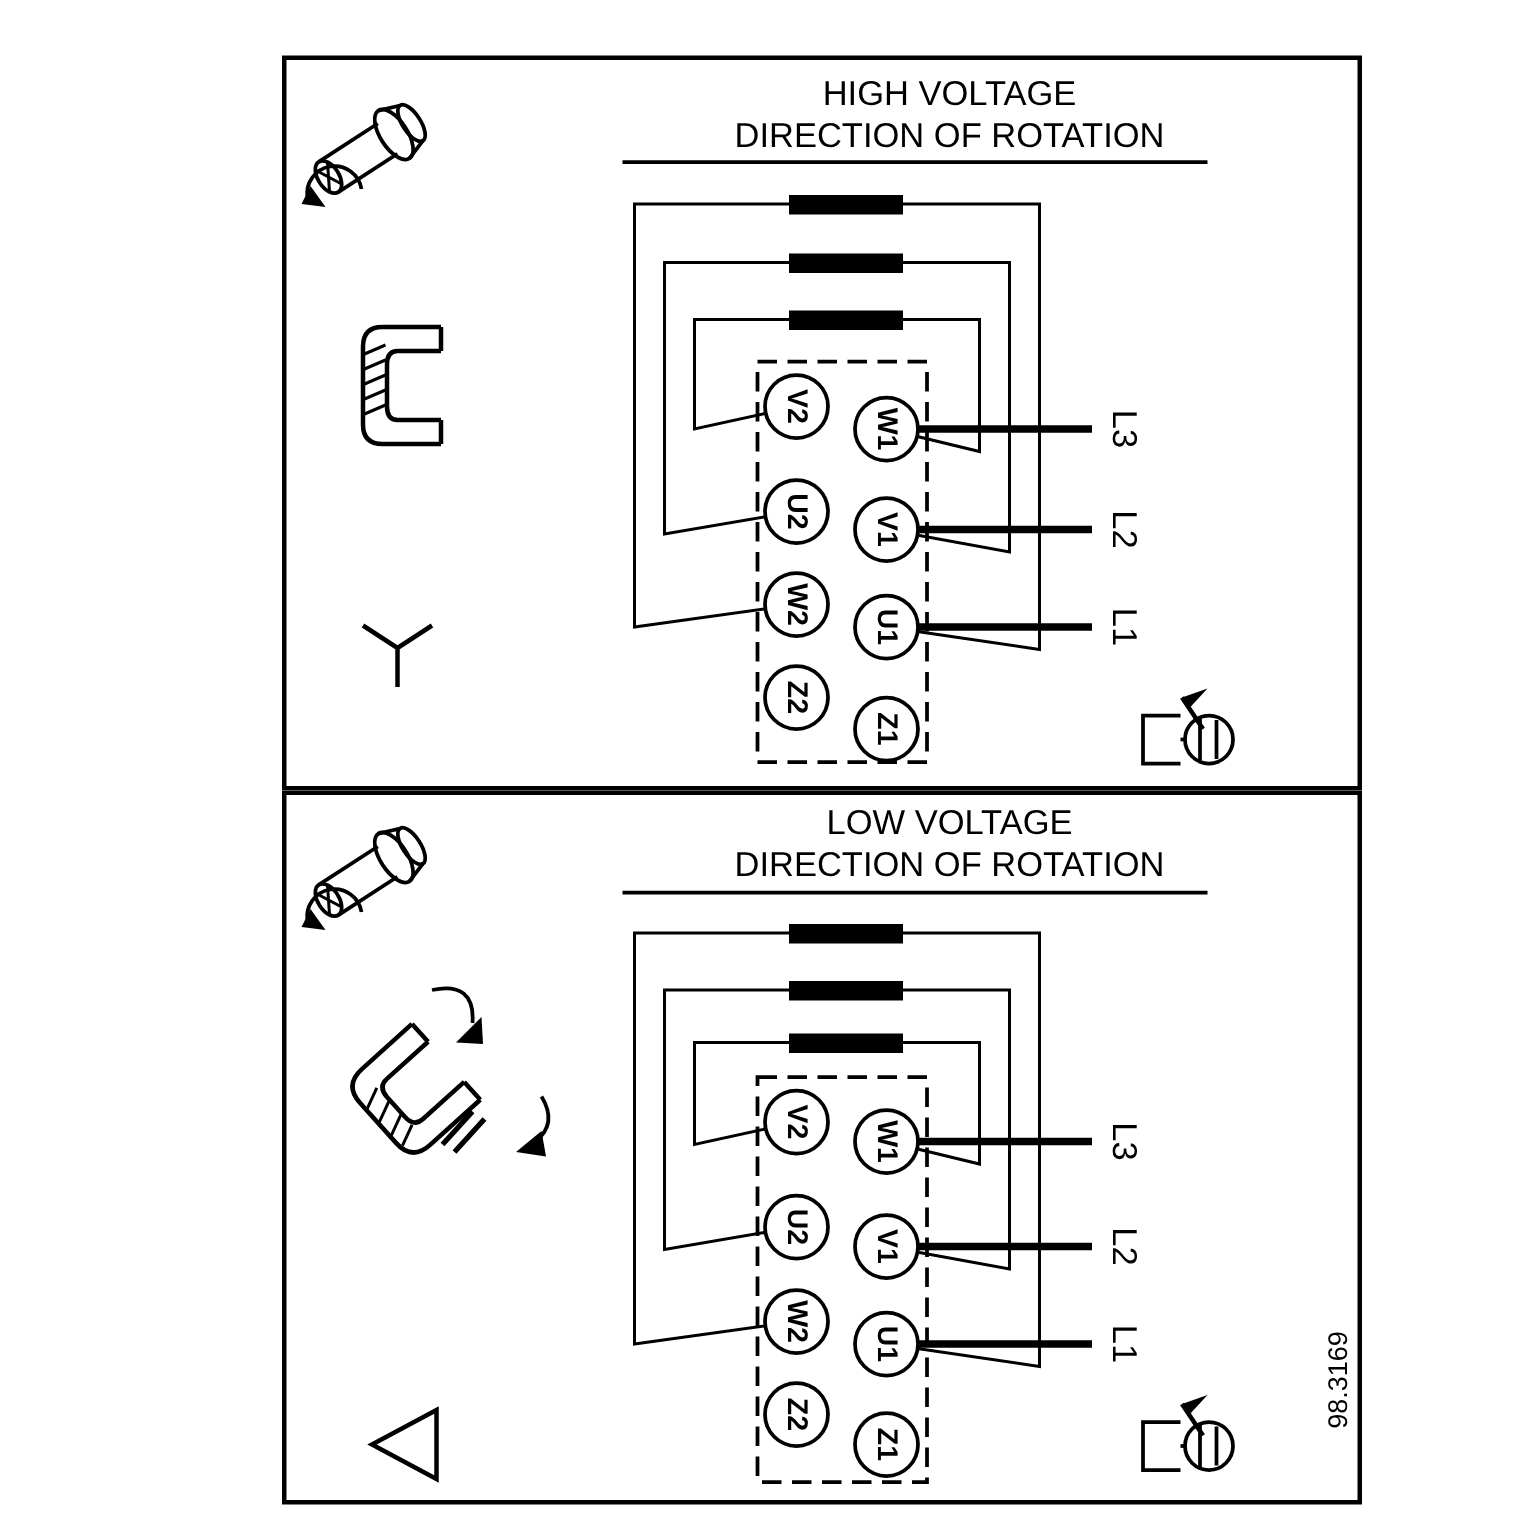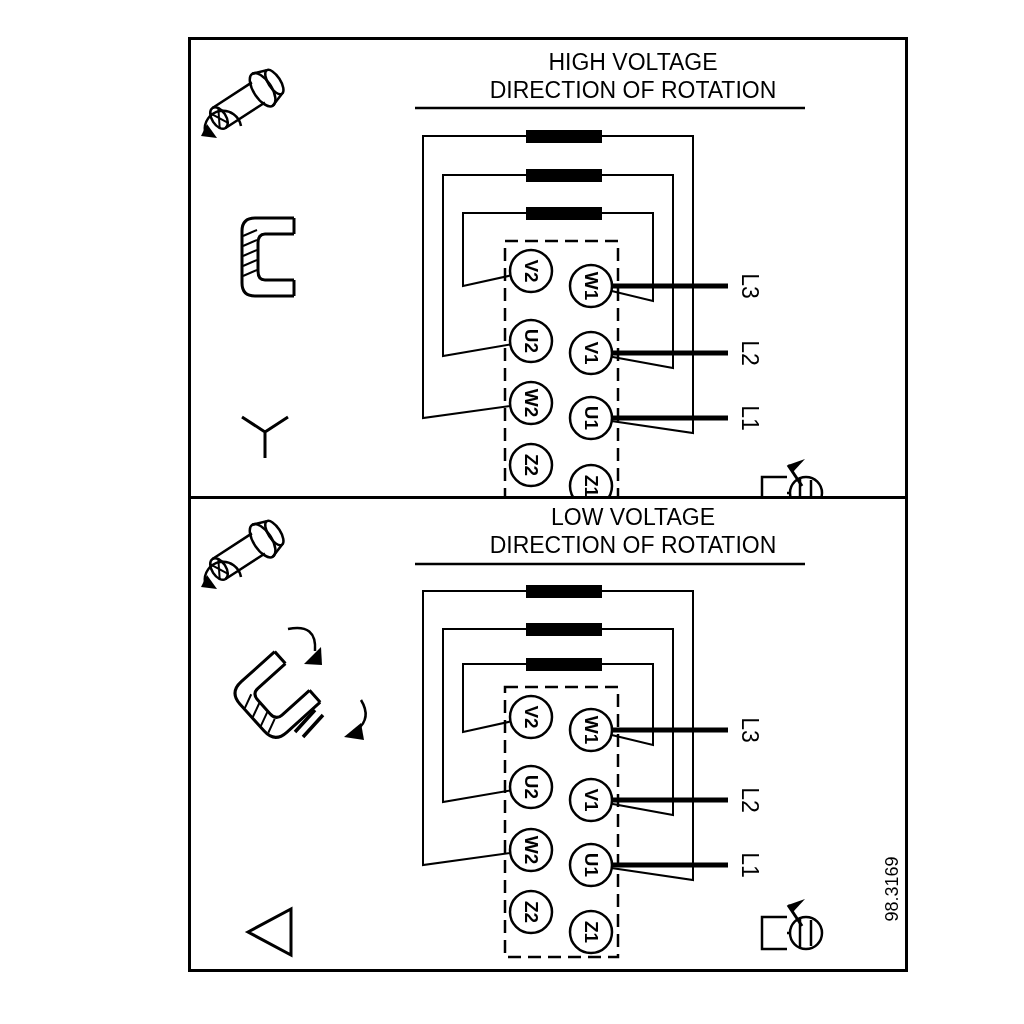--- a/index.html
+++ b/index.html
@@ -1,20 +1,20 @@
 <!DOCTYPE html>
 <html><head>
 <meta charset="utf-8">
 <style>
   html,body{margin:0;padding:0;background:#ffffff;}
   .canvas{position:relative;width:1024px;height:1024px;background:#ffffff;overflow:hidden;
           font-family:"Liberation Sans",sans-serif;margin-left:40px;}
   .panel{position:absolute;left:148px;width:720px;border:3px solid #000;box-sizing:border-box;background:#fff;}
   #panel-hv{top:37px;height:490px;}
-  #panel-lv{top:496px;height:476px;}
+  #panel-lv{top:527px;height:476px;}
   svg{display:block;width:100%;height:100%;}
   svg text{font-family:"Liberation Sans",sans-serif;fill:#000;}
   .title{font-size:23px;}
   .term{font-size:19px;font-weight:bold;}
   .lline{font-size:23px;}
   .ref{font-size:18px;}
   .w{stroke:#000;stroke-width:2;fill:none;}
   .supply{stroke:#000;stroke-width:5;}
   .tbox{stroke:#000;stroke-width:2.5;fill:none;stroke-dasharray:13 7;}
   .circ{fill:#fff;stroke:#000;stroke-width:2.5;}

